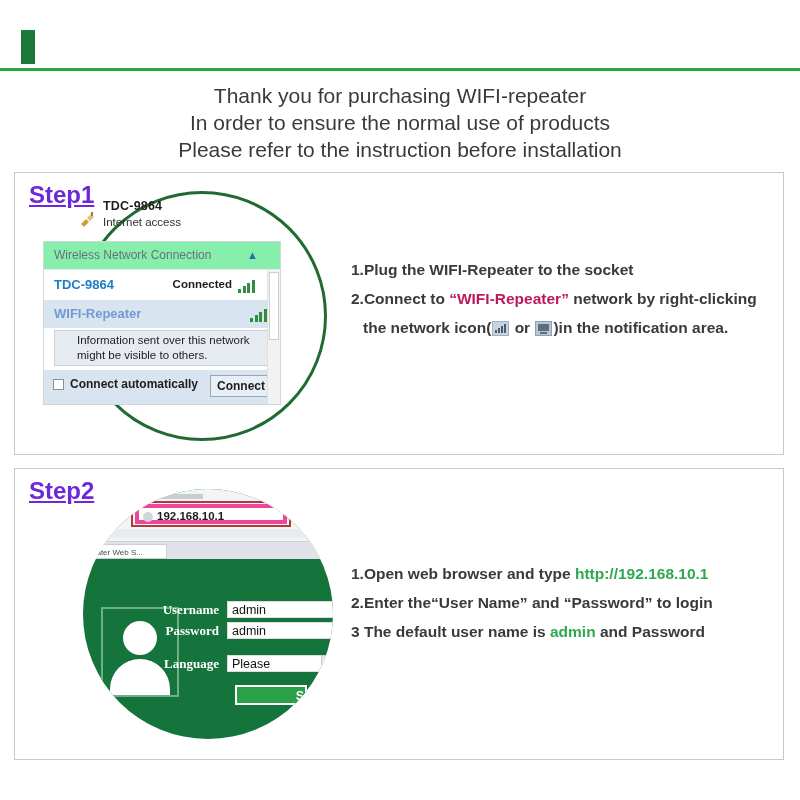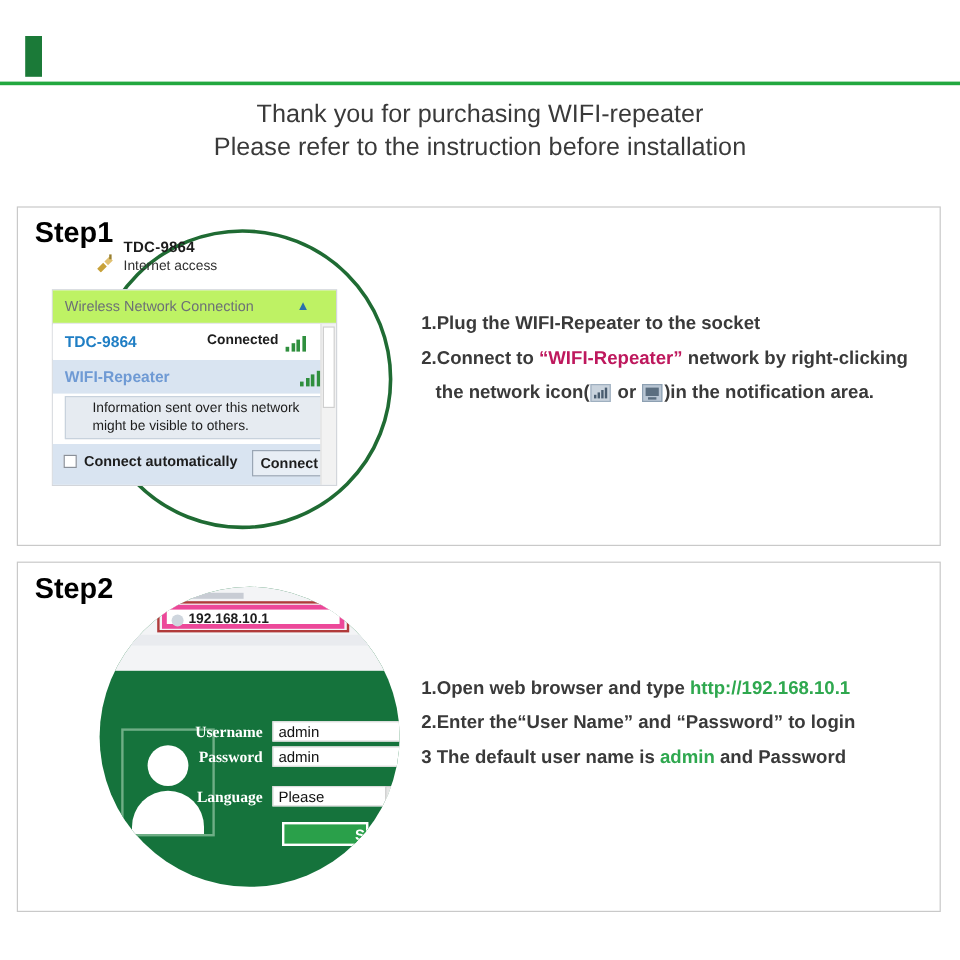--- a/index.html
+++ b/index.html
@@ -42,21 +42,21 @@
   .step-box{
     position:absolute;left:14px;width:770px;
     border:1px solid #c9c9c9;background:#fff;
     box-sizing:border-box;
     overflow:hidden;
   }
   #step1-box{top:172px;height:283px;}
   #step2-box{top:468px;height:292px;}
   .step-label{
     position:absolute;left:14px;top:8px;
-    font-size:24px;font-weight:bold;color:#000000;
+    font-size:24px;font-weight:bold;color:#6d28d9;text-decoration:underline;
   }
 
   
   #step1-circle{
     position:absolute;left:62px;top:18px;width:250px;height:250px;
     border:3px solid #1f6b33;border-radius:50%;
     box-sizing:border-box;
   }
   #wifi-panel{
     position:absolute;left:28px;top:24px;width:240px;height:210px;
@@ -77,21 +77,21 @@
   #tip-plug-icon{
     position:absolute;left:8px;top:12px;width:18px;height:16px;
   }
 
   #panel-body{
     position:absolute;left:0;top:44px;width:238px;height:164px;
     background:#ffffff;border:1px solid #d3d6db;box-sizing:border-box;
   }
   #panel-header{
     position:absolute;left:0;top:0;width:236px;height:28px;
-    background:#bef264;border-bottom:1px solid #e6e8ea;box-sizing:border-box;
+    background:#86efac;border-bottom:1px solid #e6e8ea;box-sizing:border-box;
   }
   #panel-header .ph-text{
     position:absolute;left:10px;top:6px;font-size:12px;color:#6c7076;
   }
   #panel-header .ph-chevron{
     position:absolute;right:22px;top:7px;font-size:11px;color:#2a6fad;
   }
   .net-row{
     position:absolute;left:0;width:222px;height:28px;
   }
@@ -270,20 +270,21 @@
 </head>
 <body>
 
 <div id="header">
   <div id="header-accent"></div>
   <div id="header-rule"></div>
 </div>
 
 <div id="intro">
   <div class="line">Thank you for purchasing WIFI-repeater</div>
+  <div class="line">In order to ensure the normal use of products</div>
   <div class="line">Please refer to the instruction before installation</div>
 </div>
 
 <div class="step-box" id="step1-box">
   <div class="step-label">Step1</div>
 
   <div id="step1-circle"></div>
 
   <div id="wifi-panel">
 
@@ -365,20 +366,23 @@
 
     <div id="browser-strip">
       <div class="bs-topline"></div>
       <div class="star"></div>
       <div id="urlbar">
         <div class="u-ico"></div>
         <div class="u-text">192.168.10.1</div>
       </div>
       <div id="urlbar-highlight"></div>
       <div class="bs-toolbar"></div>
+      <div class="bs-tabline">
+        <div class="bs-tab">eater Web S... </div>
+      </div>
     </div>
 
     <div id="avatar-frame">
       <div id="avatar-head"></div>
       <div id="avatar-body"></div>
     </div>
 
     <div class="form-row" id="row-username">
       <div class="form-label">Username</div>
       <div class="form-input">

